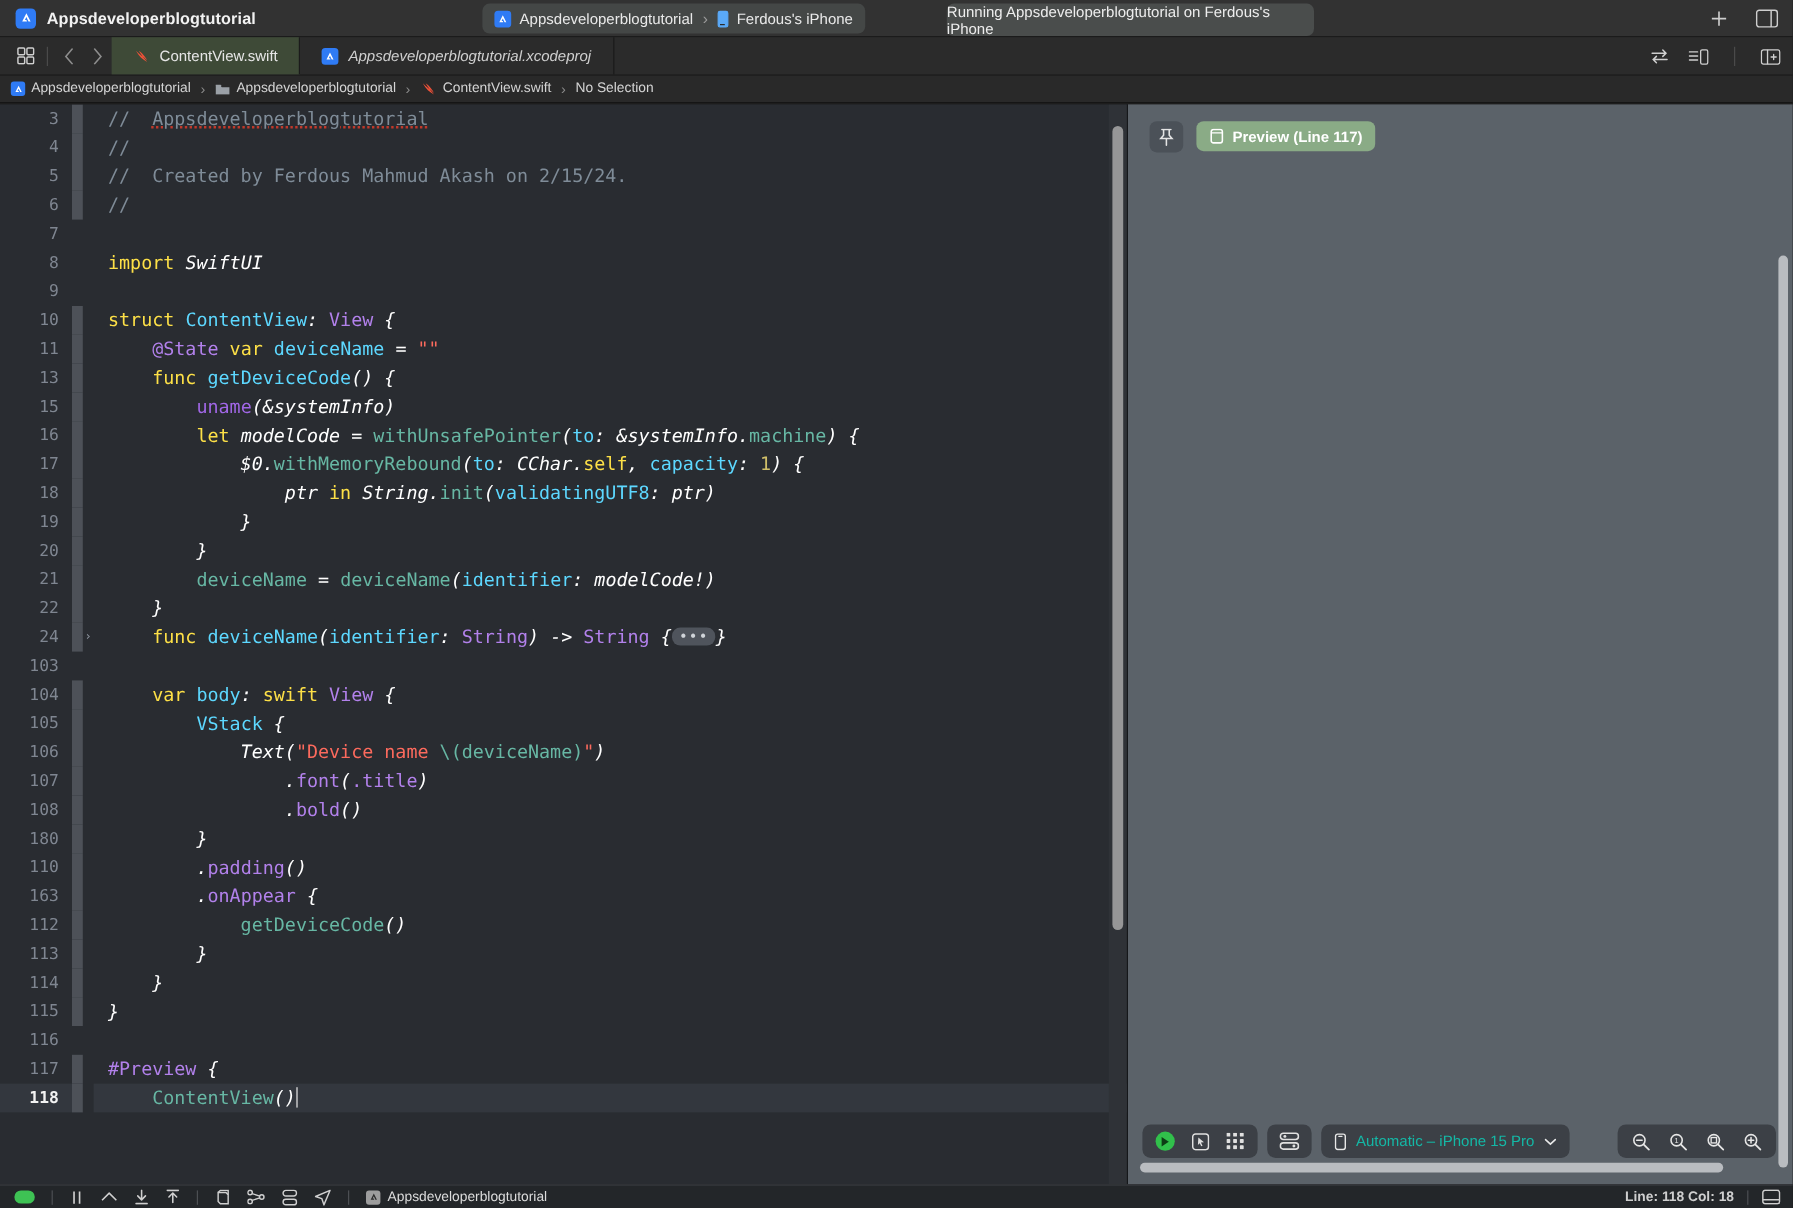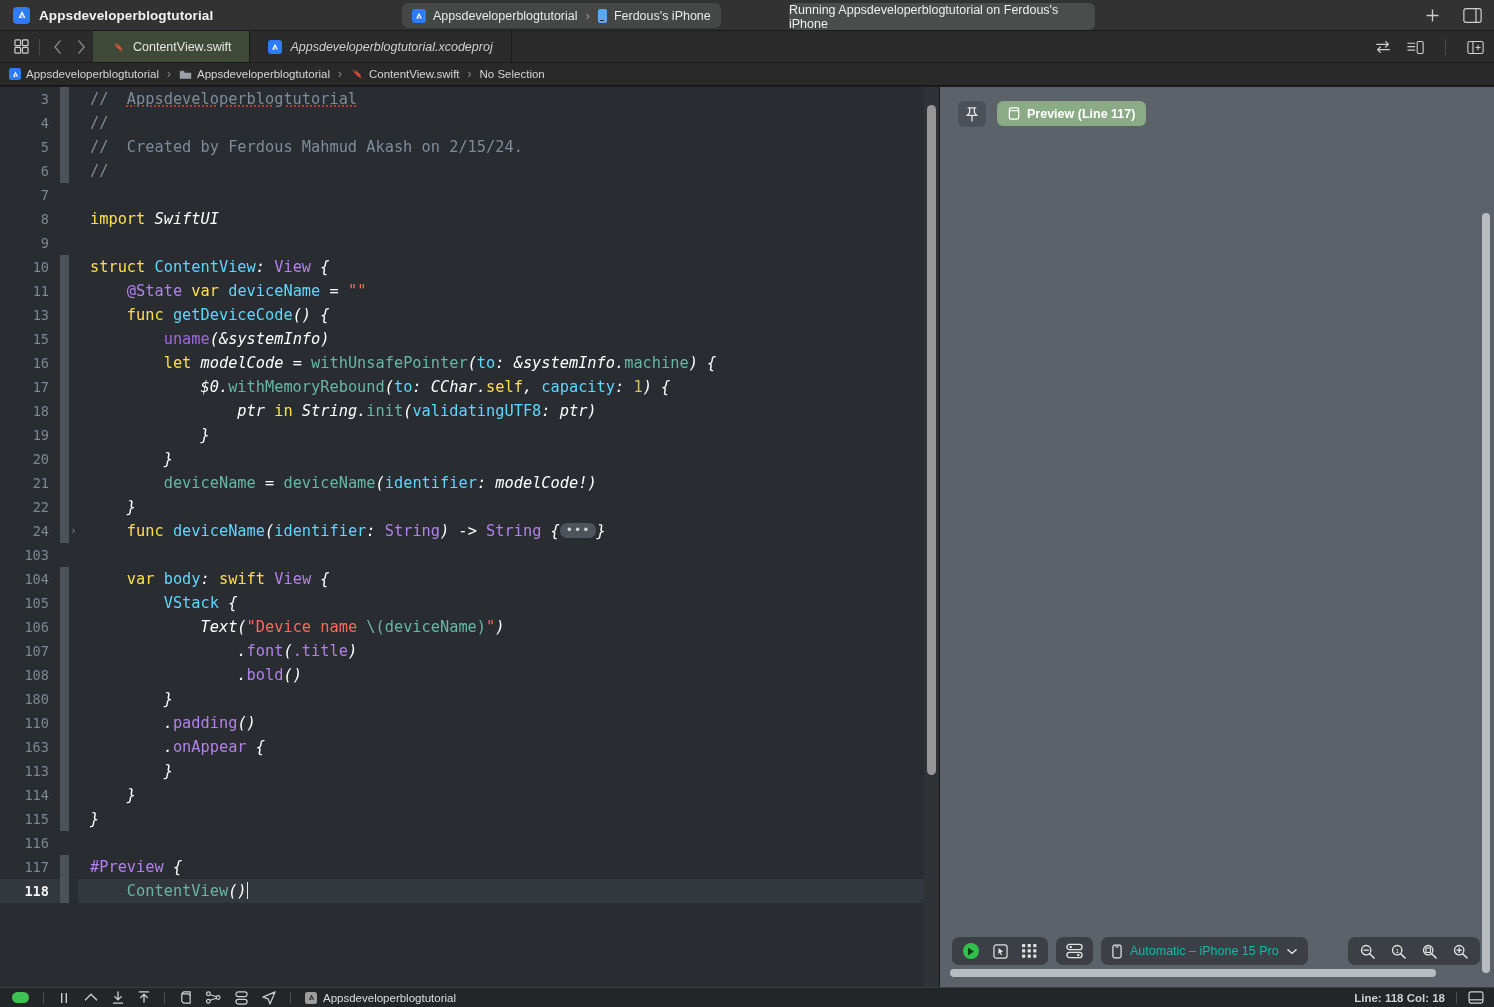--- a/index.html
+++ b/index.html
@@ -531,20 +531,26 @@
           <td class="src">        <span class="plain">.</span><span class="prop">padding</span><span class="plain">()</span></td>
         </tr>
 
         <tr>
           <td class="ln">163</td>
           <td class="gut bar"></td>
           <td class="fold"></td>
           <td class="src">        <span class="plain">.</span><span class="prop">onAppear</span> <span class="plain">{</span></td>
         </tr>
 
+        <tr>
+          <td class="ln">112</td>
+          <td class="gut bar"></td>
+          <td class="fold"></td>
+          <td class="src">            <span class="decl">getDeviceCode</span><span class="plain">()</span></td>
+        </tr>
 
         <tr>
           <td class="ln">113</td>
           <td class="gut bar"></td>
           <td class="fold"></td>
           <td class="src">        <span class="plain">}</span></td>
         </tr>
 
         <tr>
           <td class="ln">114</td>

